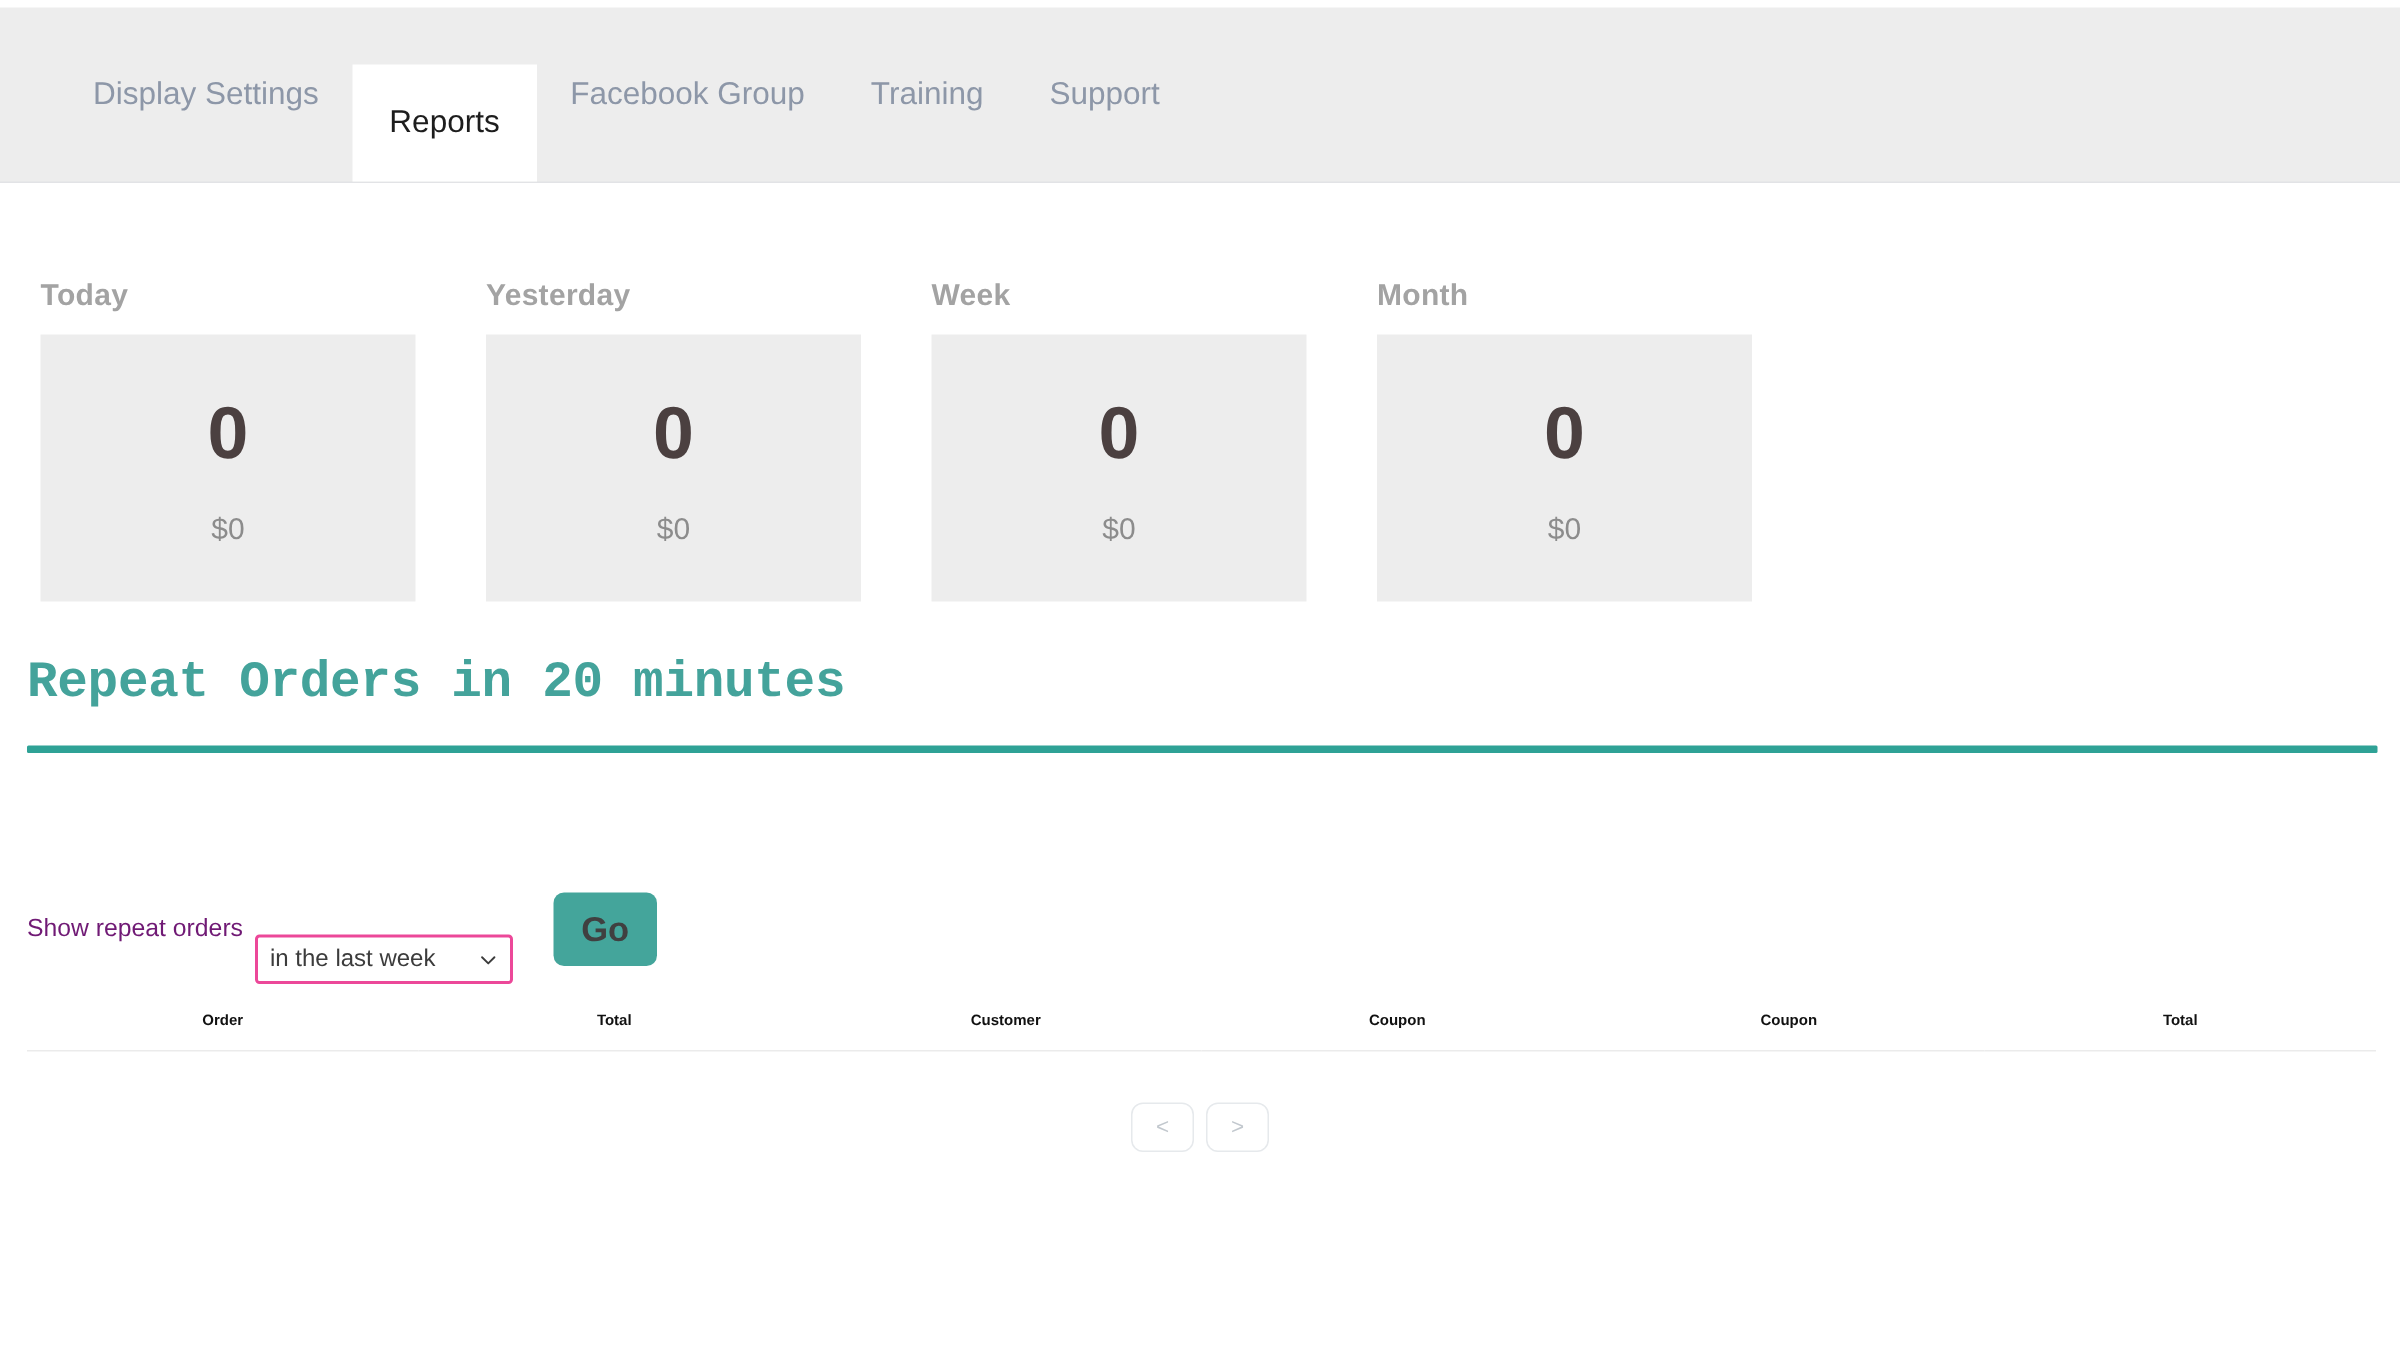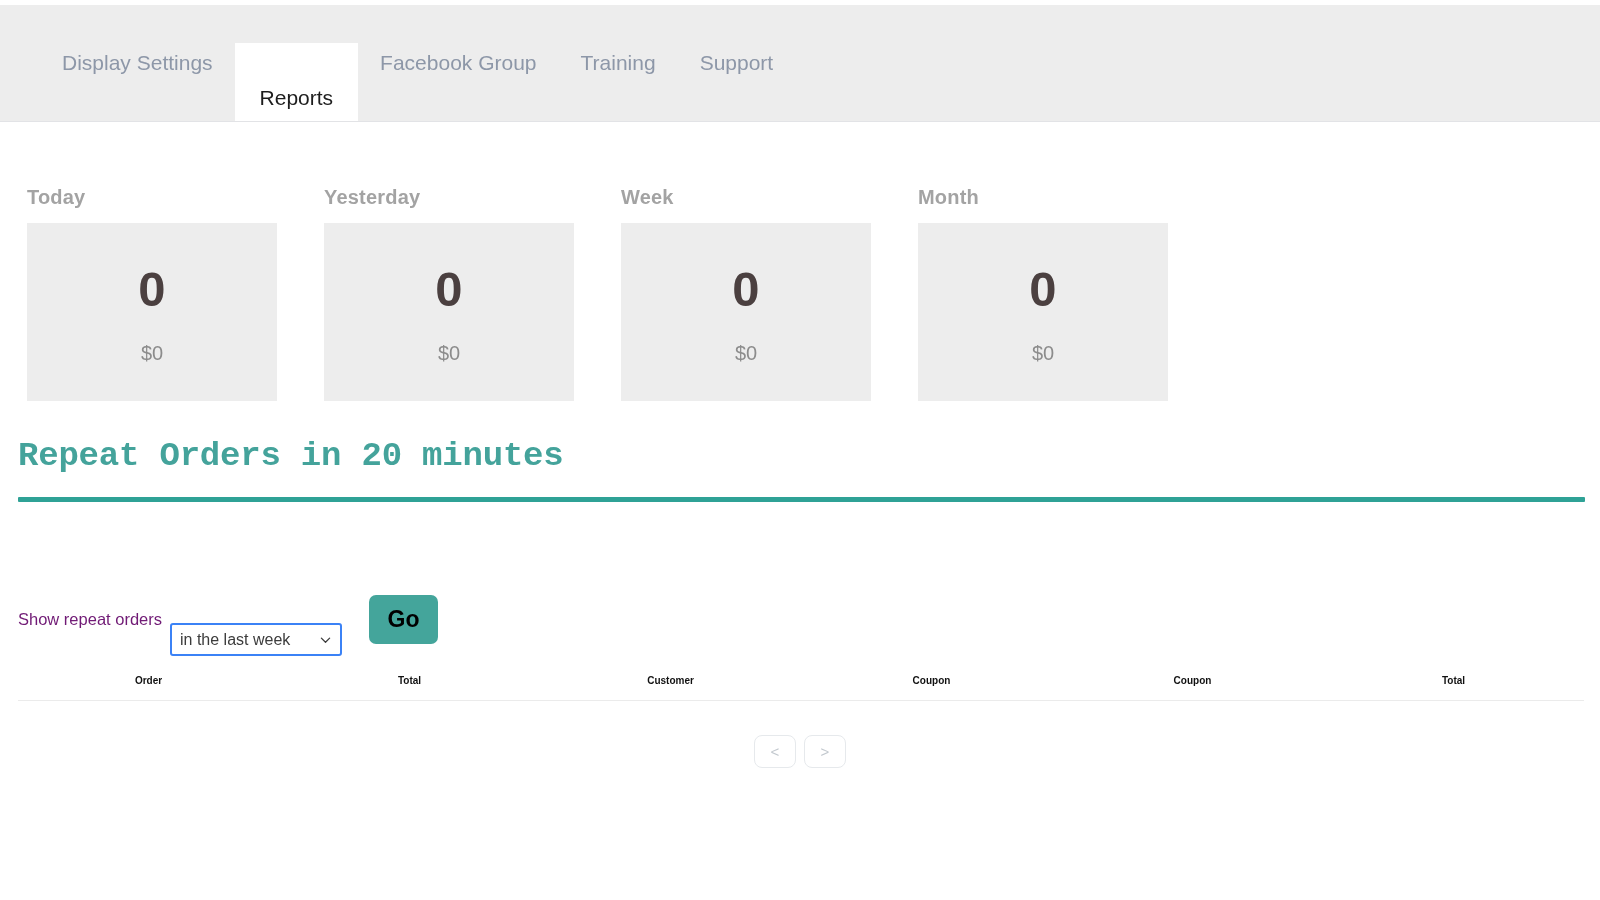--- a/index.html
+++ b/index.html
@@ -46,21 +46,21 @@
     cursor: pointer;
     background: transparent;
   }
   .tab:first-child { padding-left: 62px; }
   .tab.active {
     background: #ffffff;
     color: #1d1d1d;
     height: 78px;
     line-height: 78px;
     margin-bottom: 0;
-    padding: 16px 25px;
+    padding: 0 25px;
   }
 
   
   .stats {
     position: absolute;
     left: 27px;
     top: 186px;
     width: 1540px;
     display: flex;
   }
@@ -134,21 +134,21 @@
     font-size: 16.5px;
     color: #701a75;
     margin-right: 8px;
     white-space: nowrap;
   }
   .select-wrap {
     position: relative;
     width: 172px;
     height: 33px;
     background: #ffffff;
-    border: 2px solid #3b82f6;
+    border: 2px solid #ec4899;
     border-radius: 3px;
     box-sizing: border-box;
     display: flex;
     align-items: center;
     cursor: pointer;
     margin-top: 40px;
   }
   .select-value {
     font-size: 16px;
     color: #3c3c3c;
@@ -165,21 +165,21 @@
     pointer-events: none;
   }
   .select-chevron svg { display: block; }
   .go-button {
     margin-left: 27px;
     width: 69px;
     height: 49px;
     background: #44a59b;
     border: none;
     border-radius: 7px;
-    color: #000000;
+    color: #404040;
     font-family: "Liberation Sans", sans-serif;
     font-size: 23px;
     font-weight: bold;
     cursor: pointer;
     display: flex;
     align-items: center;
     justify-content: center;
     padding: 0;
   }
 

